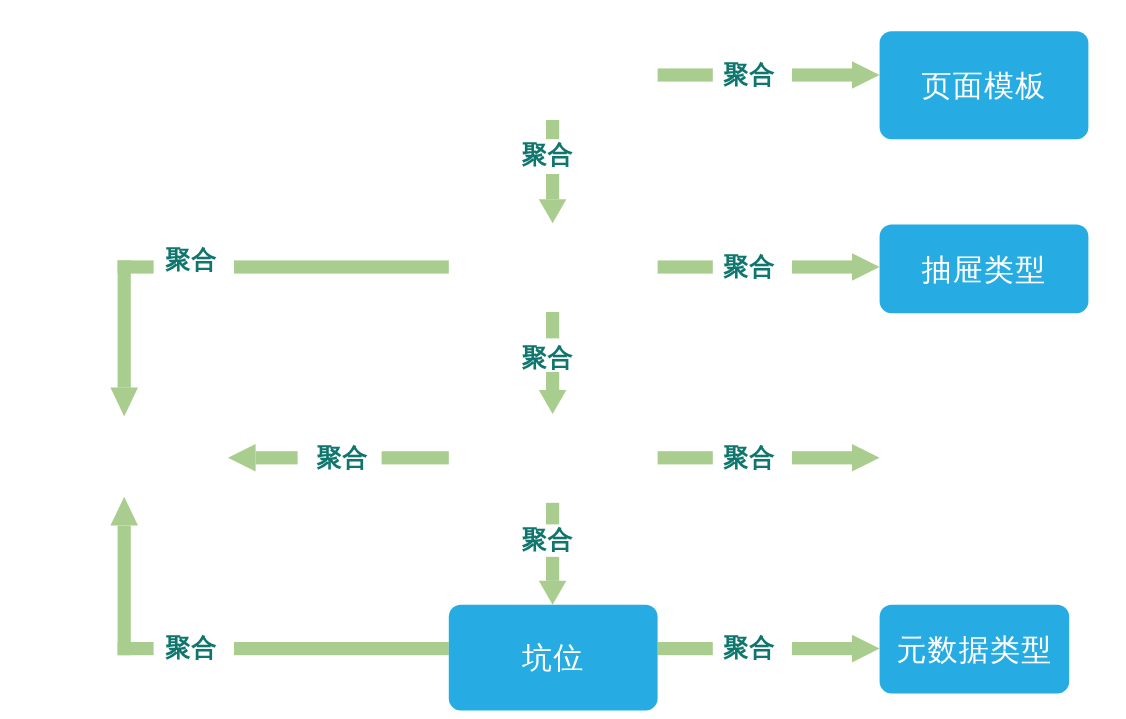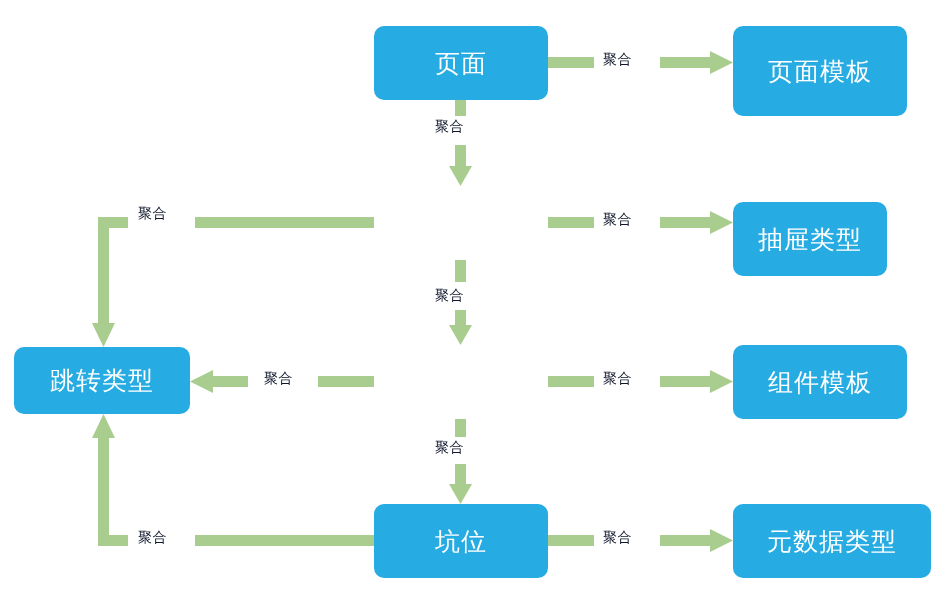--- a/index.html
+++ b/index.html
@@ -38,26 +38,26 @@
   .node-label {
     color: #ffffff;
     font-size: 25px;
     line-height: 1;
     letter-spacing: 1px;
     white-space: nowrap;
     font-weight: 400;
   }
   .edge-label {
     position: absolute;
-    color: #0f172a;
-    font-size: 14px;
+    color: #0f766e;
+    font-size: 21px;
     line-height: 1;
     white-space: nowrap;
     z-index: 3;
-    font-weight: 400;
+    font-weight: 700;
     letter-spacing: 0.5px;
   }
 </style>
 </head>
 <body>
 
 <div id="diagram-canvas">
 
   <svg id="connector-layer" viewBox="0 0 938 599" width="938" height="599" xmlns="http://www.w3.org/2000/svg">
 
@@ -118,47 +118,38 @@
 
     <g>
       <rect x="195" y="535" width="179" height="11" fill="#a9cc8f"></rect>
       <rect x="98" y="535" width="30" height="11" fill="#a9cc8f"></rect>
       <rect x="98" y="438" width="11" height="108" fill="#a9cc8f"></rect>
       <polygon points="92,438 115,438 103.5,414" fill="#a9cc8f"></polygon>
     </g>
 
   </svg>
 
-  <div class="node-box" style="left:374px; top:26px; width:174px; height:74px;">
-    <span class="node-label">页面</span>
-  </div>
 
   <div class="node-box" style="left:733px; top:26px; width:174px; height:90px;">
     <span class="node-label">页面模板</span>
   </div>
 
 
-  <div class="node-box" style="left:733px; top:202px; width:154px; height:74px;text-align:center;">
+  <div class="node-box" style="left:733px; top:187px; width:174px; height:74px;text-align:center;">
     <span class="node-label">抽屉类型</span>
   </div>
 
-  <div class="node-box" style="left:14px; top:347px; width:176px; height:67px;">
-    <span class="node-label">跳转类型</span>
-  </div>
 
 
-  <div class="node-box" style="left:733px; top:345px; width:174px; height:74px;">
-    <span class="node-label">组件模板</span>
-  </div>
 
-  <div class="node-box" style="left:374px; top:504px; width:174px; height:74px;">
+  <div class="node-box" style="left:374px; top:504px; width:174px; height:88px;">
     <span class="node-label">坑位</span>
   </div>
 
-  <div class="node-box" style="left:733px; top:504px; width:198px; height:74px;">
+  <div class="node-box" style="left:733px; top:504px; width:158px; height:74px;">
     <span class="node-label">元数据类型</span>
   </div>
 
   <span class="edge-label" style="left:603px; top:52px;">聚合</span>
 
   <span class="edge-label" style="left:435px; top:119px;">聚合</span>
 
   <span class="edge-label" style="left:603px; top:212px;">聚合</span>
 
   <span class="edge-label" style="left:138px; top:206px;">聚合</span>

